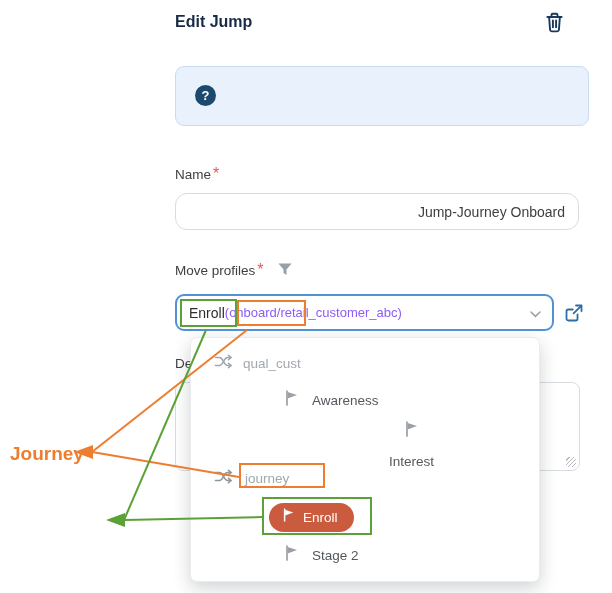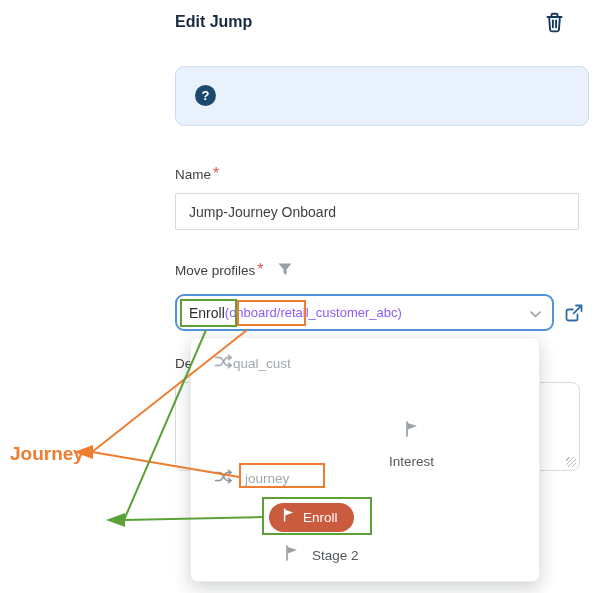--- a/index.html
+++ b/index.html
@@ -14,23 +14,24 @@
     background:#e9f1fc;border:1px solid #c9dcf4;border-radius:9px;
   }
   .q-circle{
     width:21px;height:21px;border-radius:50%;background:#1c4a6e;color:#ffffff;
     font-size:13px;font-weight:700;display:flex;align-items:center;justify-content:center;
   }
   .info-text{font-size:13.5px;line-height:1.55;color:#30404f;}
   .field-label{font-size:13.5px;color:#404040;}
   .asterisk{color:#e25950;margin-left:2px;}
   .text-input{
-    box-sizing:border-box;width:404px;height:37px;border:1px solid #d8dce1;border-radius:1px;
+    box-sizing:border-box;width:404px;height:37px;border:1px solid #d8dce1;border-radius:12px;
     padding:0 13px;font-size:14px;color:#3f3f3f;background:#fff;outline:none;
     font-family:"Liberation Sans","DejaVu Sans",sans-serif;
+    text-align:right;
   }
   .select-box{
     box-sizing:border-box;width:379px;height:37px;border:2px solid #4f93d6;border-radius:9px;
     background:#fff;display:flex;align-items:center;padding:0 28px 0 12px;cursor:pointer;z-index:4;
   }
   .select-step{font-size:14px;color:#2e2e2e;white-space:nowrap;}
   .select-context{font-size:13px;color:#8b5cf6;white-space:nowrap;overflow:hidden;}
   .chev{position:absolute;right:11px;top:15px;line-height:0;}
   .textarea-box{
     box-sizing:border-box;width:405px;height:89px;border:1px solid #d8dce1;border-radius:8px;
@@ -118,32 +119,41 @@
   </button>
 
   <div class="abs field-label" style="left:175px;top:356px;z-index:1;">Description</div>
 
   <div class="abs textarea-box" style="left:175px;top:382px;">
     <div class="resize-handle"></div>
   </div>
 
   <div class="abs dropdown" style="left:190px;top:337px;">
 
-    <div class="dd-row" style="top:8px;padding-left:23px;">
+    <div class="dd-row" style="top:8px;padding-left:23px;gap:10px;">
       <span>
         <svg width="19" height="15" viewBox="0 0 19 15" fill="none" stroke="#a2a8ae" stroke-width="1.6" stroke-linecap="round">
           <path d="M1.5 3.5 h4 c4 0 4 8 8 8 h3"></path>
           <path d="M1.5 11.5 h4 c4 0 4 -8 8 -8 h3"></path>
           <path d="M14.5 1.3 l2.6 2.2 -2.6 2.2"></path>
           <path d="M14.5 9.3 l2.6 2.2 -2.6 2.2"></path>
         </svg>
       </span>
       <span class="dd-label muted">qual_cust</span>
     </div>
 
+    <div class="dd-row" style="top:45px;padding-left:93px;gap:13px;">
+      <span>
+        <svg width="15" height="16" viewBox="0 0 15 16">
+          <path d="M3 1 v14" stroke="#9aa0a6" stroke-width="1.7" stroke-linecap="round"></path>
+          <path d="M3.6 2 L13 5 L3.6 8.6 Z" fill="#9aa0a6"></path>
+        </svg>
+      </span>
+      <span class="dd-label">Awareness</span>
+    </div>
 
     <div class="dd-row" style="top:83px;padding-left:93px;gap:13px;flex-direction:column;">
       <span>
         <svg width="15" height="16" viewBox="0 0 15 16">
           <path d="M3 1 v14" stroke="#9aa0a6" stroke-width="1.7" stroke-linecap="round"></path>
           <path d="M3.6 2 L13 5 L3.6 8.6 Z" fill="#9aa0a6"></path>
         </svg>
       </span>
       <span class="dd-label">Interest</span>
     </div>

